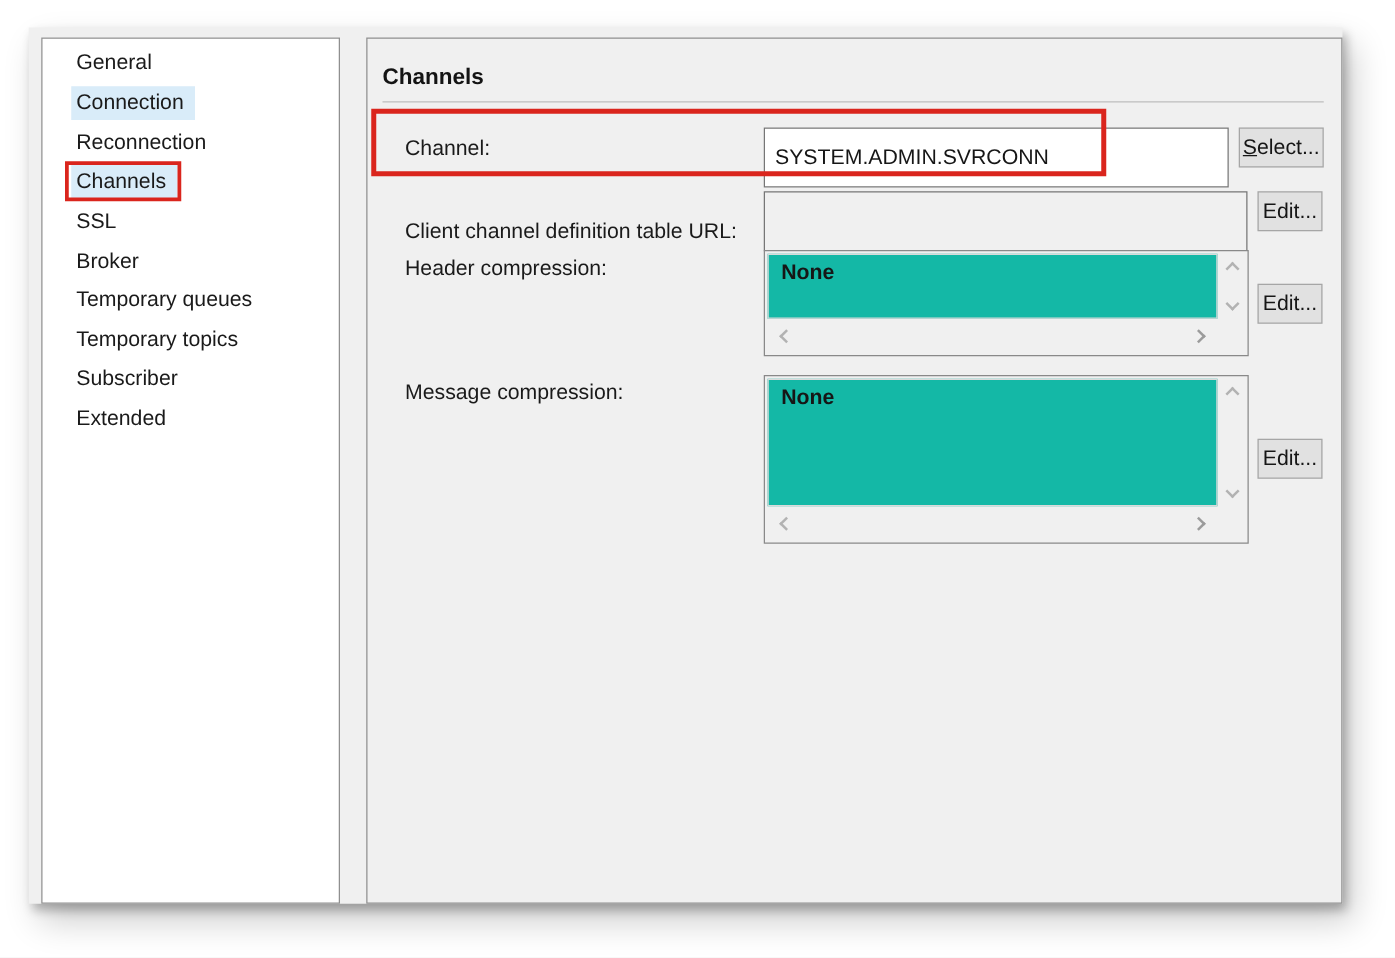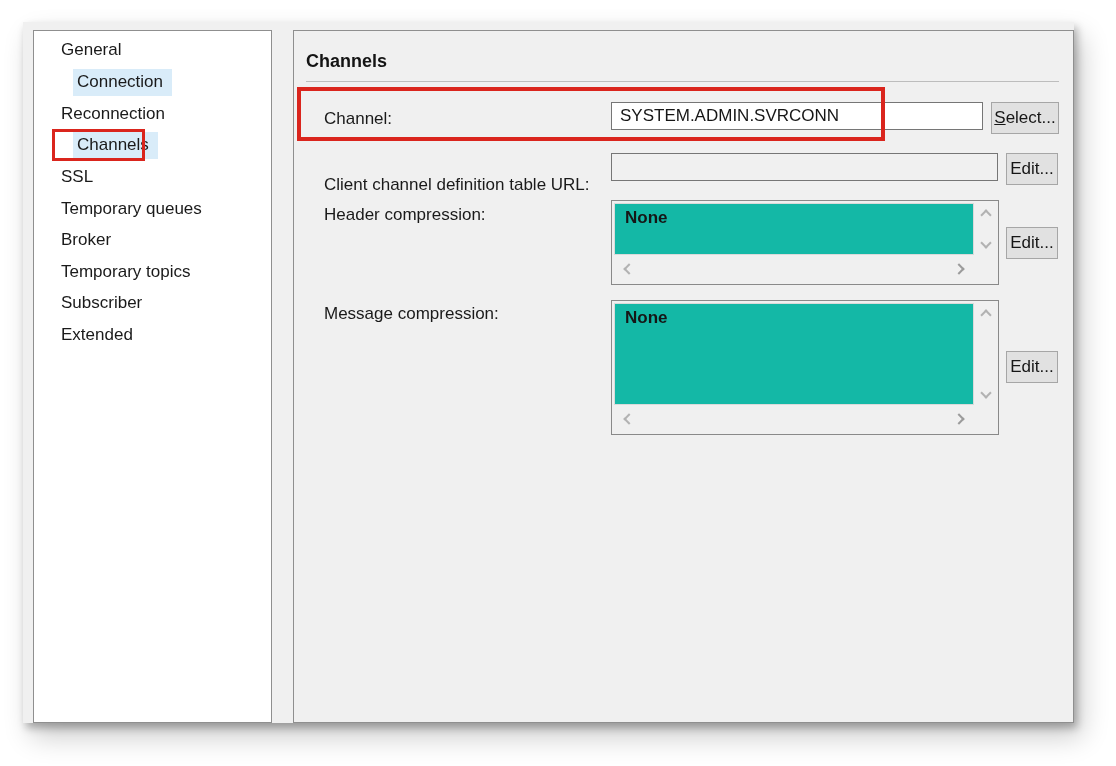--- a/index.html
+++ b/index.html
@@ -22,21 +22,21 @@
   }
   .side-list{padding-top:4px;}
   .side-item{
     height:31.65px;display:flex;align-items:center;
     padding-left:23px;cursor:default;
   }
   .side-label{
     font-size:17px;line-height:26px;color:#1a1a1a;
     padding:0 9px 1px 4px;white-space:nowrap;
   }
-  .side-item.hl .side-label{background:var(--hl,#d9ecf9);margin-left:16px;}
+  .side-item.hl .side-label{background:var(--hl,#d9ecf9);}
   
   .anno{position:absolute;pointer-events:none;z-index:30;}
   .anno-nav{left:29px;top:107px;width:93px;height:32px;border:3px solid var(--anno,#da251d);box-sizing:border-box;}
   .anno-field{left:274px;top:65px;width:588px;height:54px;border:4px solid var(--anno,#da251d);box-sizing:border-box;}
   
   .main{
     position:absolute;left:270px;top:8px;width:781px;height:693px;
     background:#f0f0f0;border:1px solid #8f8f8f;box-sizing:border-box;
   }
   .page-title{
@@ -45,21 +45,21 @@
   }
   .title-sep{position:absolute;left:12px;top:50px;width:753px;height:1px;background:#bdbdbd;}
   .field-label{
     position:absolute;left:12px;font-size:17px;line-height:20px;color:#1a1a1a;white-space:nowrap;margin-left:18px;
   }
   .lbl-channel{top:78px;}
   .lbl-ccdt{top:144px;}
   .lbl-hdr{top:174px;}
   .lbl-msg{top:273px;}
   .txt{
-    position:absolute;height:28px;box-sizing:border-box;
+    position:absolute;height:48px;box-sizing:border-box;
     border:1px solid #767676;background:#ffffff;
     font-family:"Liberation Sans", sans-serif;font-size:17px;color:#161616;
     padding:0 8px;outline:none;
   }
   .txt-channel{left:317px;top:71px;width:372px;}
   .txt-ccdt{left:317px;top:122px;width:387px;background:#f0f0f0;}
   .btn{
     position:absolute;height:32px;box-sizing:border-box;
     background:#e1e1e1;border:1px solid #a6a6a6;
     font-family:"Liberation Sans", sans-serif;font-size:17px;color:#161616;
@@ -106,24 +106,24 @@
         <div class="side-item">
           <span class="side-label">Reconnection</span>
         </div>
         <div class="side-item hl">
           <span class="side-label">Channels</span>
         </div>
         <div class="side-item">
           <span class="side-label">SSL</span>
         </div>
         <div class="side-item">
-          <span class="side-label">Temporary queues</span>
+          <span class="side-label">Broker</span>
         </div>
         <div class="side-item">
-          <span class="side-label">Broker</span>
+          <span class="side-label">Temporary queues</span>
         </div>
         <div class="side-item">
           <span class="side-label">Temporary topics</span>
         </div>
         <div class="side-item">
           <span class="side-label">Subscriber</span>
         </div>
         <div class="side-item">
           <span class="side-label">Extended</span>
         </div>

